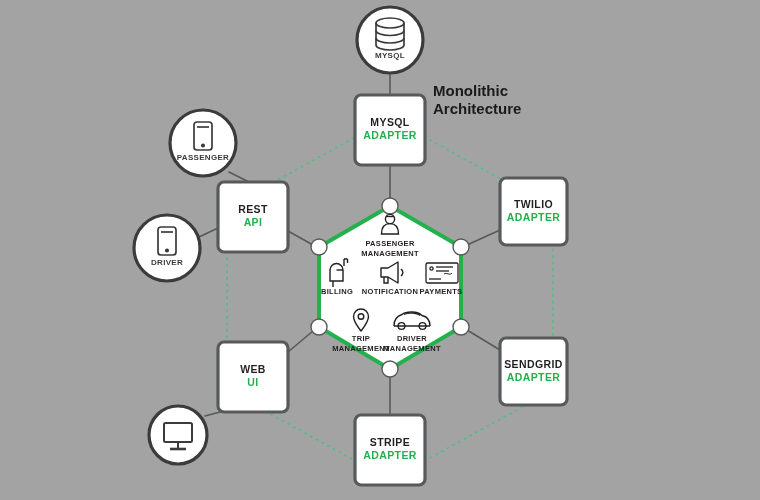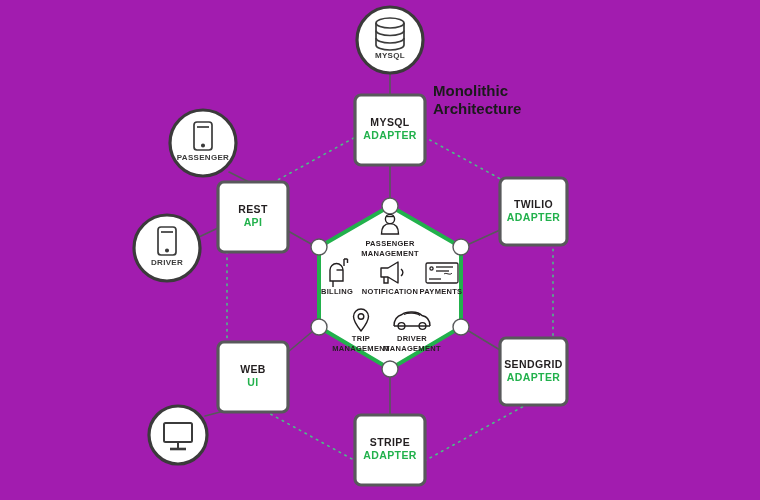--- a/index.html
+++ b/index.html
@@ -11,21 +11,21 @@
   body {
     width: 760px;
     height: 500px;
     overflow: hidden;
     font-family: "Liberation Sans", sans-serif;
   }
   #diagram-root {
     position: relative;
     width: 760px;
     height: 500px;
-    background: #a21caf;
+    background: #a3a3a3;
     text-decoration: underline;
   }
   svg.canvas {
     position: absolute;
     top: 0;
     left: 0;
     width: 760px;
     height: 500px;
   }
   

